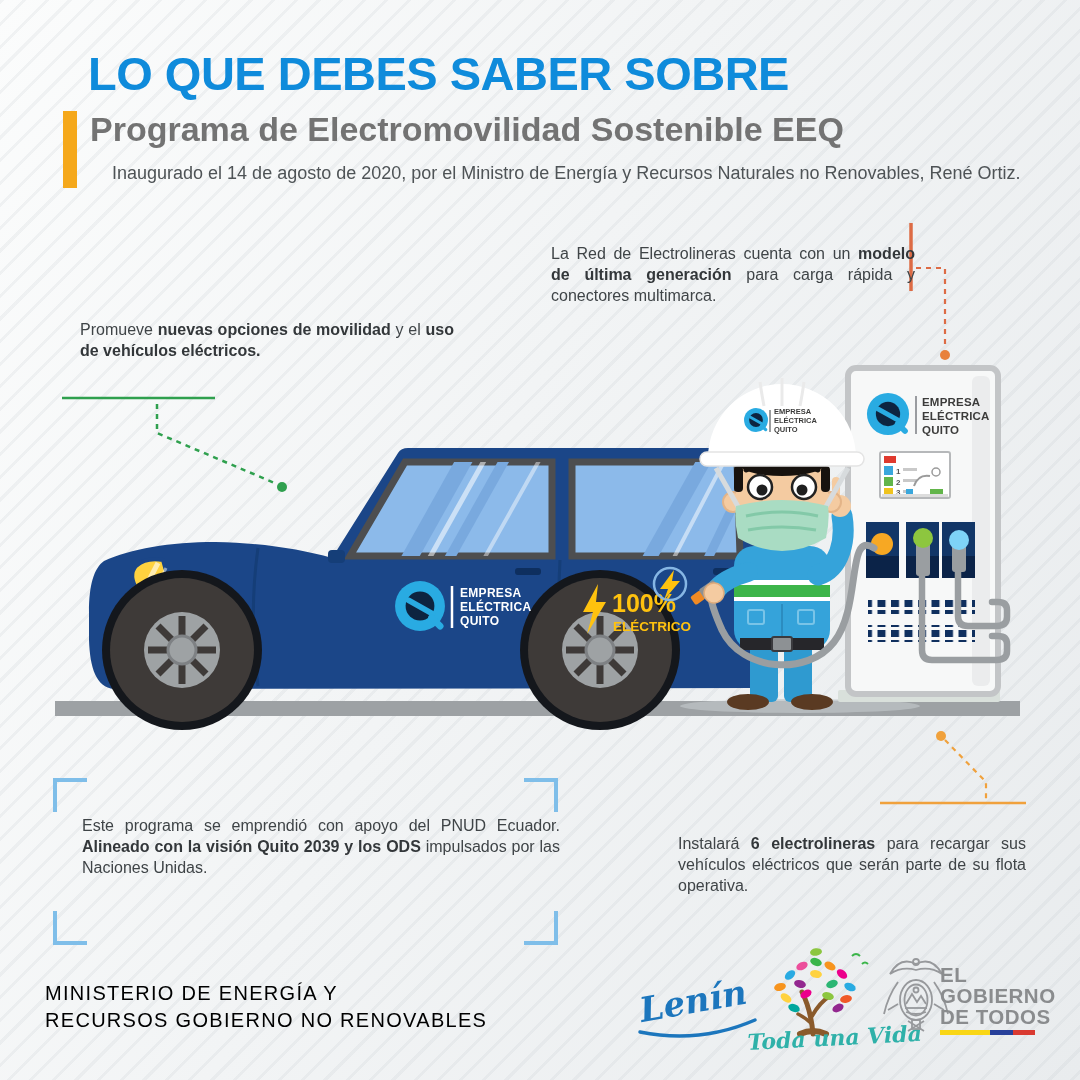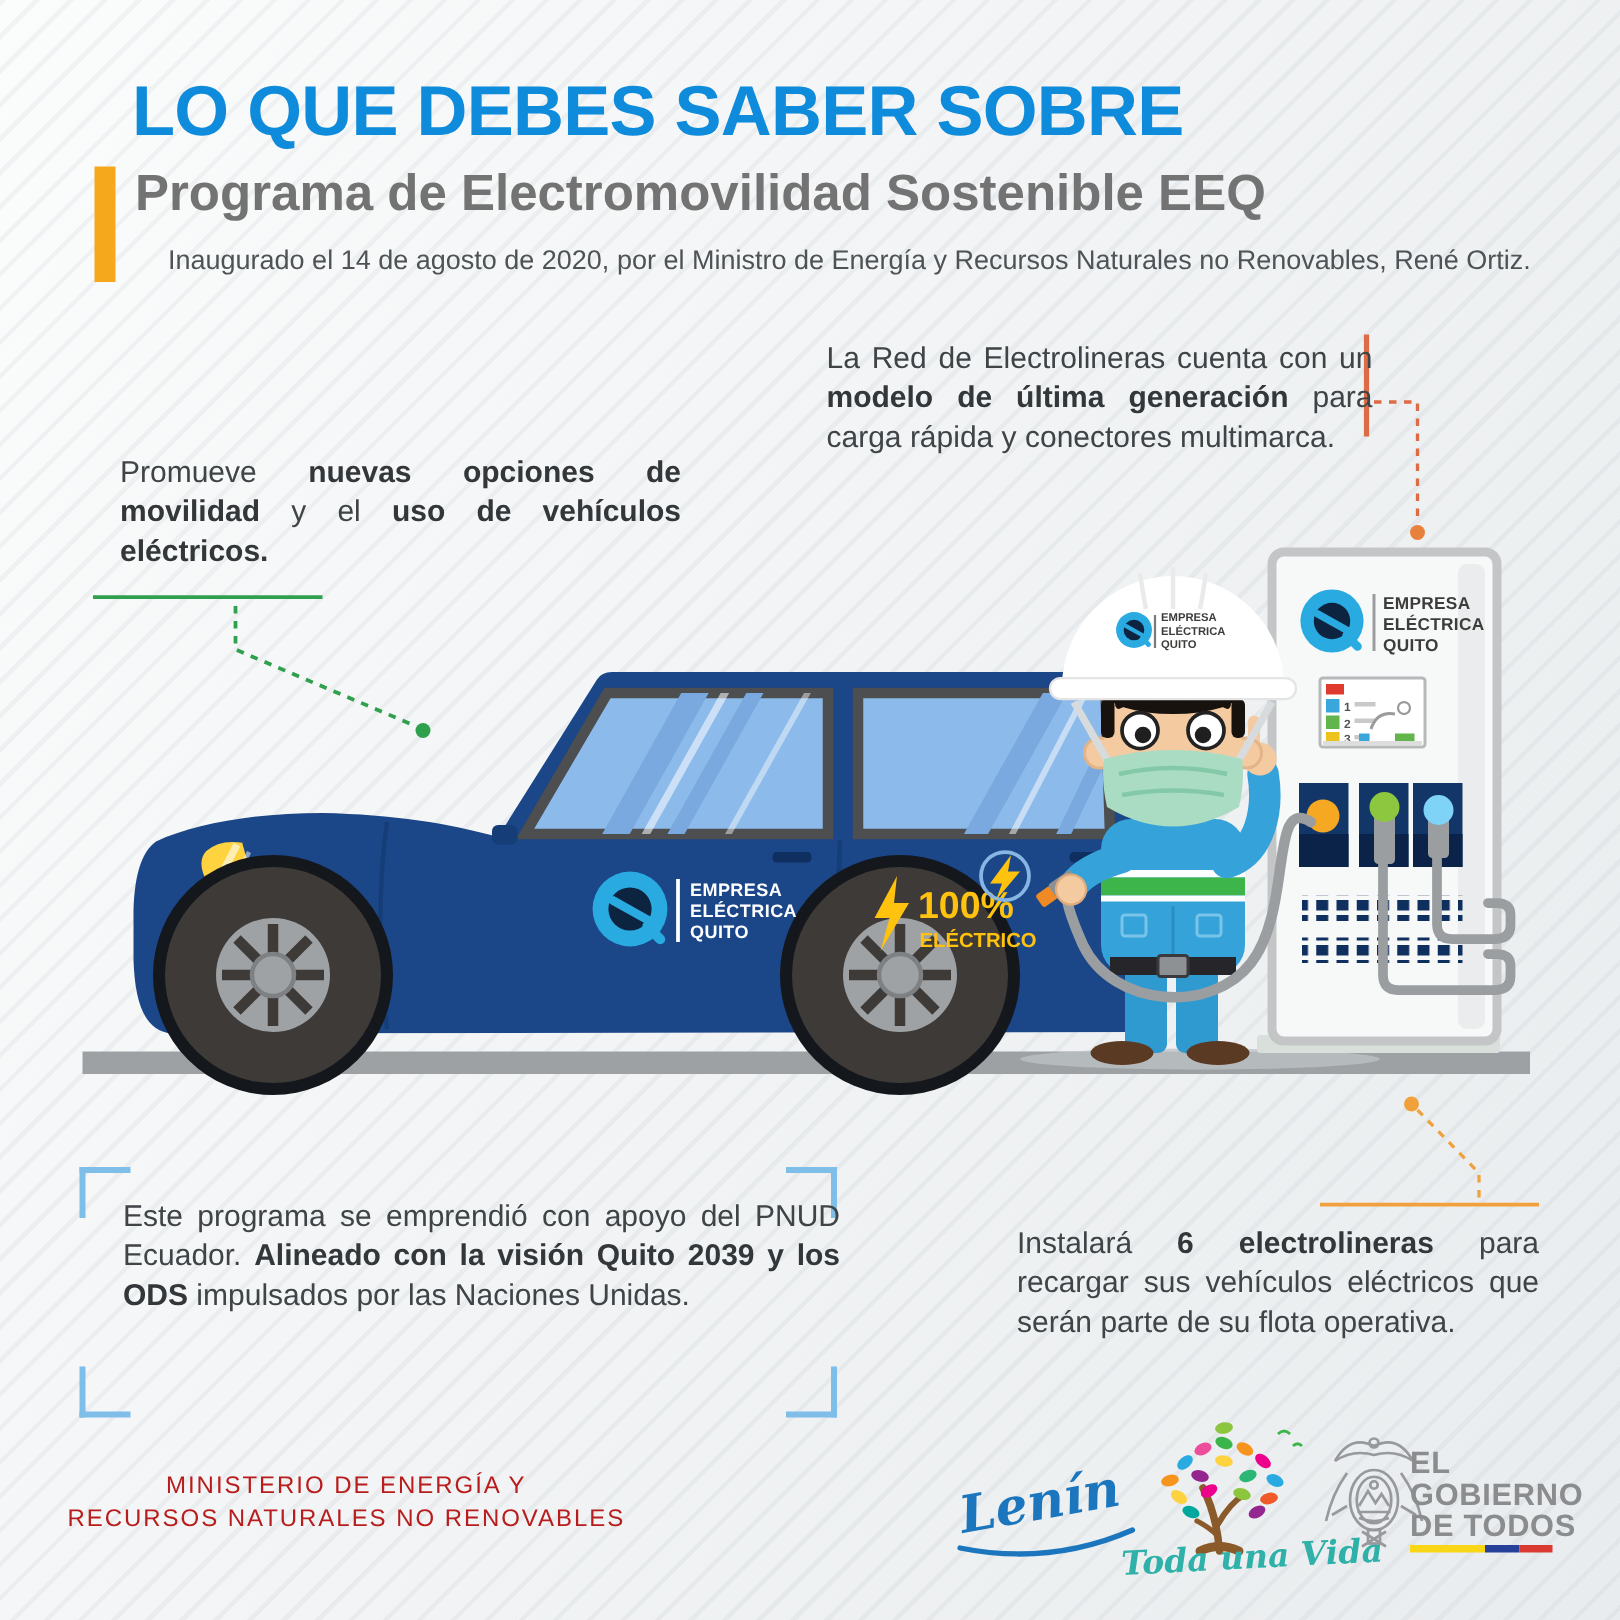--- a/index.html
+++ b/index.html
@@ -16,36 +16,36 @@
     letter-spacing:-0.5px;white-space:nowrap;
   }
   #accent-bar{left:63px;top:111px;width:14px;height:77px;background:#F5A81B;}
   #page-subtitle{
     left:90px;top:110px;font-size:34px;font-weight:bold;color:#737373;white-space:nowrap;
   }
   #page-tagline{
     left:90px;top:163px;font-size:18px;color:#4E5356;white-space:nowrap;margin-left:22px;
   }
   .callout{
-    color:#3F4447;font-size:20px;line-height:1.32;text-align:justify;
+    color:#3F4447;font-size:16px;line-height:1.32;text-align:justify;margin-top:17px;
   }
   .callout b{color:#33373A;}
   #callout-mobility{left:80px;top:302px;width:374px;}
   #callout-network{left:551px;top:226px;width:364px;}
   #callout-program{left:82px;top:798px;width:478px;}
   #callout-stations{left:678px;top:816px;width:348px;}
   #program-frame{left:53px;top:778px;width:505px;height:167px;}
   .corner{position:absolute;width:30px;height:30px;border:0 solid #7FBEE9;}
   .corner.tl{left:0;top:0;border-left-width:4px;border-top-width:4px;}
   .corner.tr{right:0;top:0;border-right-width:4px;border-top-width:4px;}
   .corner.bl{left:0;bottom:0;border-left-width:4px;border-bottom-width:4px;}
   .corner.br{right:0;bottom:0;border-right-width:4px;border-bottom-width:4px;}
   #ministry{
-    left:45px;top:980px;font-size:16px;color:#b91c1c;letter-spacing:1.3px;
-    line-height:1.35;white-space:nowrap;text-align:center;
+    left:45px;top:980px;font-size:20px;color:#000000;letter-spacing:1.3px;
+    line-height:1.35;white-space:nowrap;
   }
   #scene{left:0;top:0;width:1080px;height:1080px;}
   
   text{font-family:"Liberation Sans",sans-serif;}
   .door-logo-text{fill:#ffffff;font-size:12px;font-weight:bold;letter-spacing:0.3px;}
   .station-logo-text{fill:#3C3C3B;font-size:11.5px;font-weight:bold;letter-spacing:0.2px;}
   .helmet-logo-text{fill:#3C3C3B;font-size:7.5px;font-weight:bold;}
   .truck-label-big{fill:#FFC20E;font-size:25px;font-weight:bold;}
   .truck-label-small{fill:#FFC20E;font-size:13.5px;font-weight:bold;}
   .screen-num{fill:#555;font-size:8px;font-weight:bold;}
@@ -357,14 +357,14 @@
   <span class="corner tr"></span>
   <span class="corner bl"></span>
   <span class="corner br"></span>
 </div>
 <div id="callout-program" class="abs callout"><span>Este programa se emprendió con apoyo del PNUD Ecuador. </span><b>Alineado con la visión Quito 2039 y los ODS</b><span> impulsados por las Naciones Unidas.</span></div>
 
 <div id="callout-stations" class="abs callout"><span>Instalará </span><b>6 electrolineras</b><span> para recargar sus vehículos eléctricos que serán parte de su flota operativa.</span></div>
 
 <div id="ministry" class="abs">
   <div>MINISTERIO DE ENERGÍA Y</div>
-  <div>RECURSOS NATURALES NO RENOVABLES</div>
+  <div>RECURSOS GOBIERNO NO RENOVABLES</div>
 </div>
 
 </body></html>

